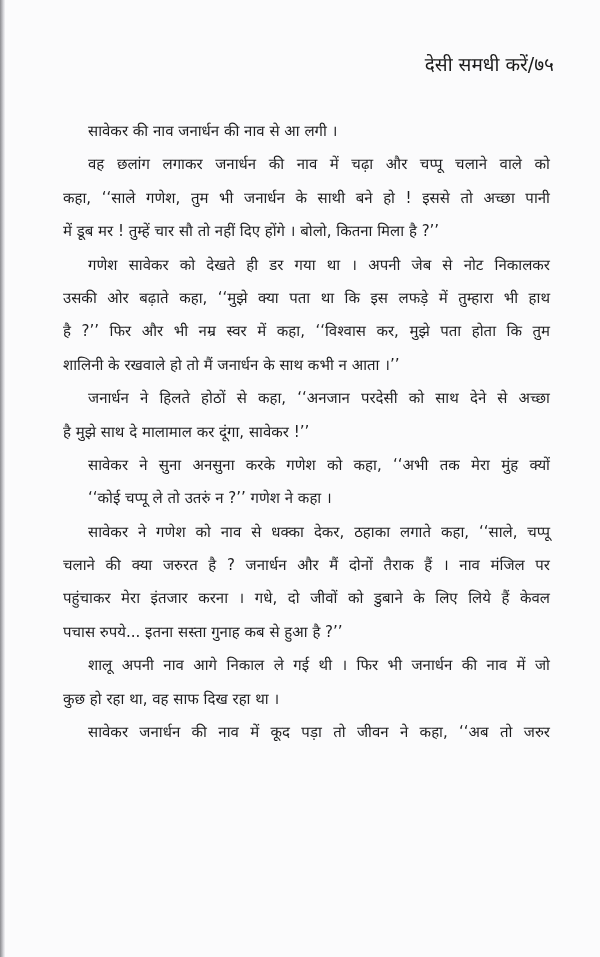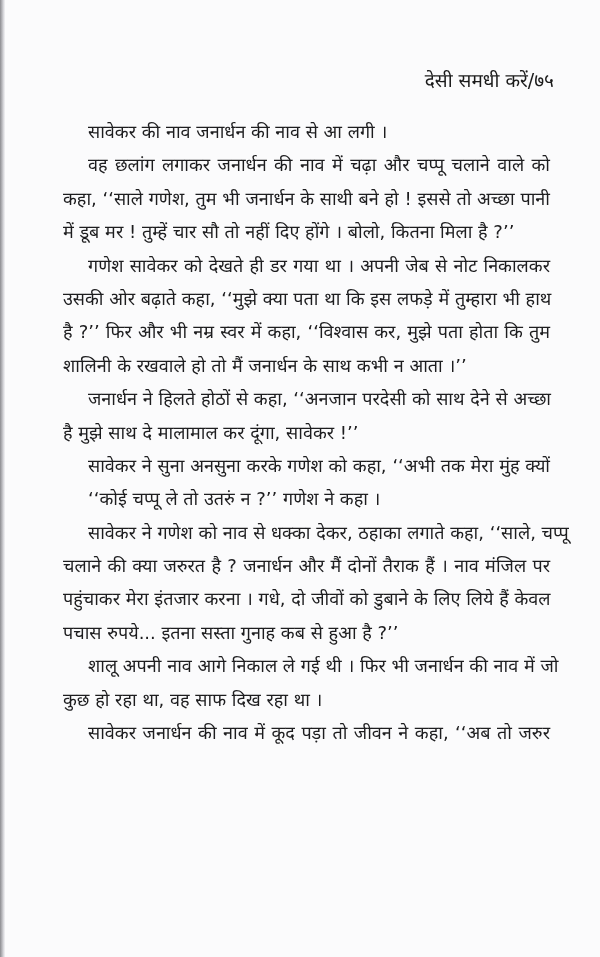--- a/index.html
+++ b/index.html
@@ -8,31 +8,31 @@
       background: #fbfbfc;
       position: relative;
       font-family: "DejaVu Sans", sans-serif;
       color: #1d1d1f;
     }
     .left-edge {
       position: absolute; left: 0; top: 0; width: 5px; height: 957px;
       background: linear-gradient(to right, #8c8c90, #d8d8dc 70%, #f4f4f6);
     }
     .page-header {
-      position: absolute; top: 68px; right: 46px;
+      position: absolute; top: 52px; right: 46px;
       font-size: 19px; line-height: 24px; color: #1a1a1a;
       font-family: "DejaVu Sans", sans-serif;
     }
     .body-text {
       position: absolute; left: 63px; top: 115px; width: 487px;
     }
     .line {
       display: block;
       height: 33.4px; line-height: 33.4px;
-      font-size: 18px;
+      font-size: 15px;
       white-space: nowrap;
       text-align: justify;
       text-align-last: justify;
       letter-spacing: 0;
     }
     .line.indent { padding-left: 25px; }
     .line.last { text-align-last: left; }
   </style>
 </head>
 <body>

